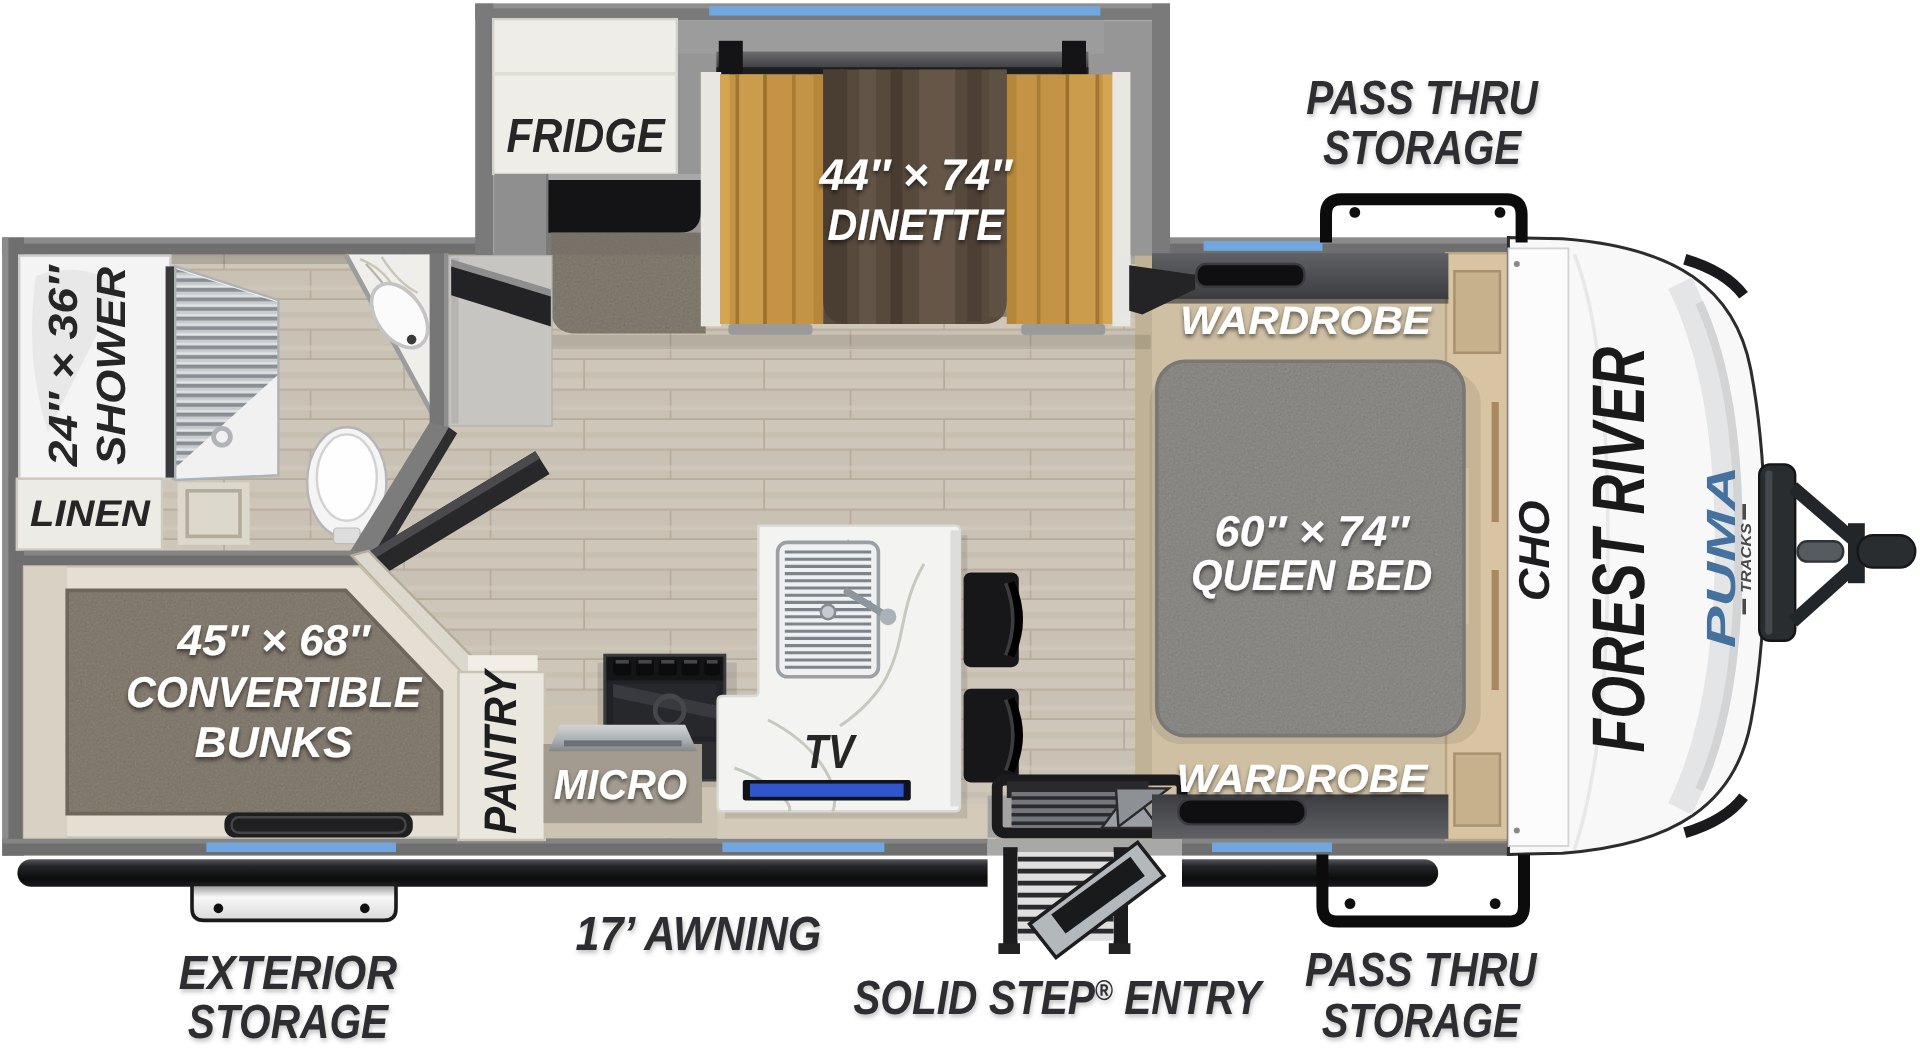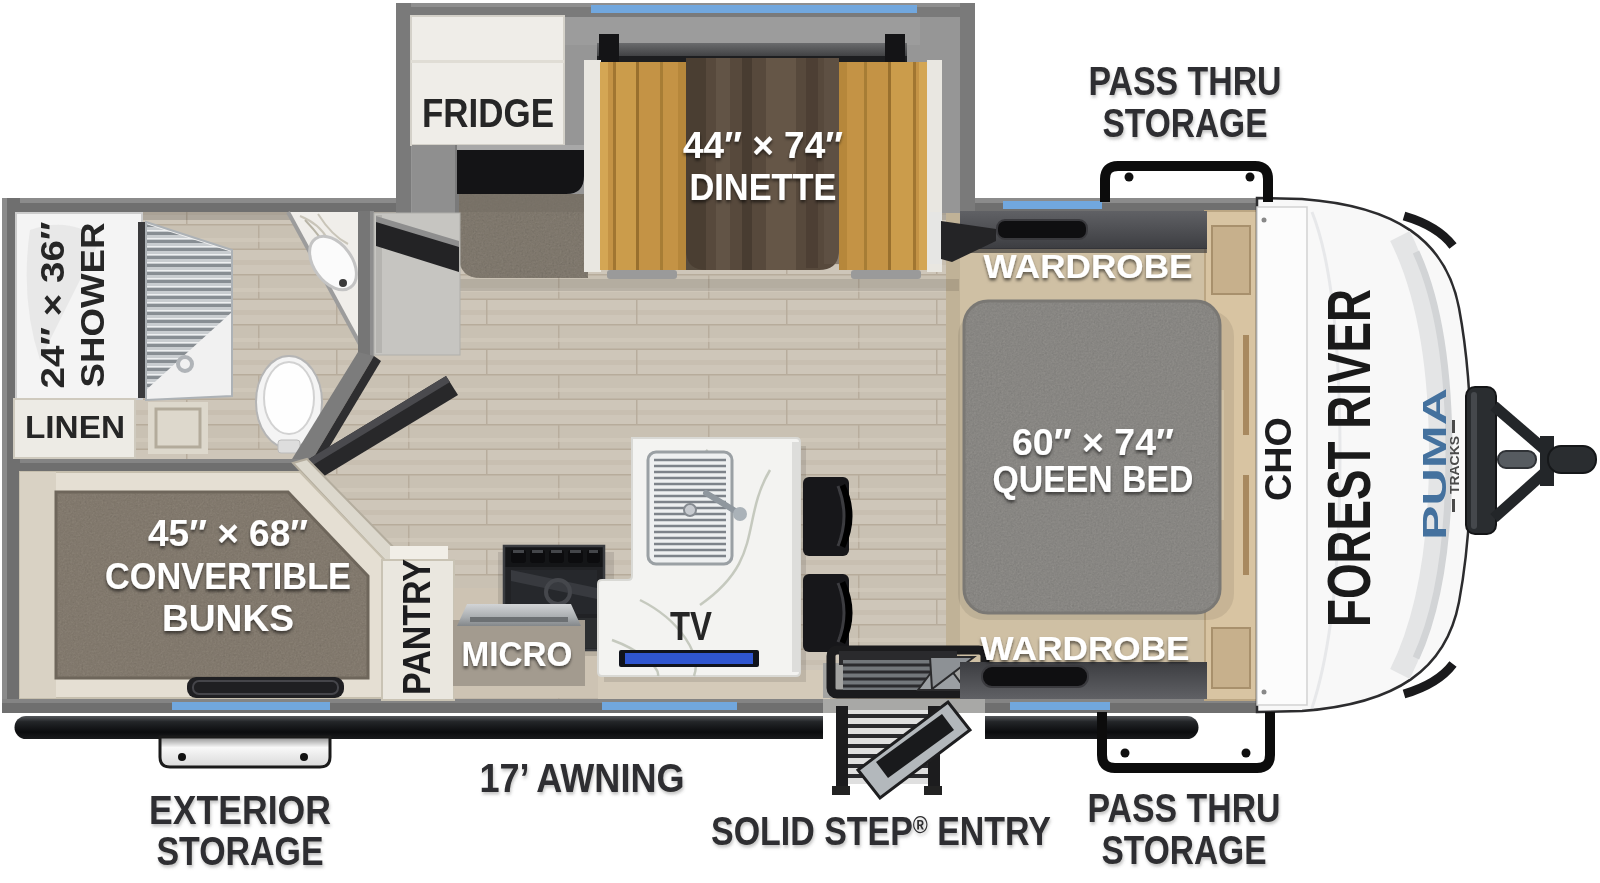--- a/index.html
+++ b/index.html
@@ -1,17 +1,17 @@
 <!DOCTYPE html>
 <html><head>
 <meta charset="utf-8">
 <style>
 html,body{margin:0;padding:0;background:#ffffff;}
 #stage{position:relative;width:1600px;height:883px;background:#ffffff;overflow:hidden;
-  font-family:"Liberation Sans",sans-serif;}
+  font-family:"Liberation Sans",sans-serif;font-style:italic;}
 svg text{font-family:"Liberation Sans",sans-serif;}
 </style>
 </head>
 <body>
 <div id="stage">
 <svg width="1600" height="883" viewBox="0 0 1600 883">
 <defs>
   <pattern id="wood" width="150" height="50" patternUnits="userSpaceOnUse">
     <rect width="150" height="50" fill="#c9c0b2"></rect>
     <rect y="0" width="150" height="25" fill="#cfc7ba"></rect>

